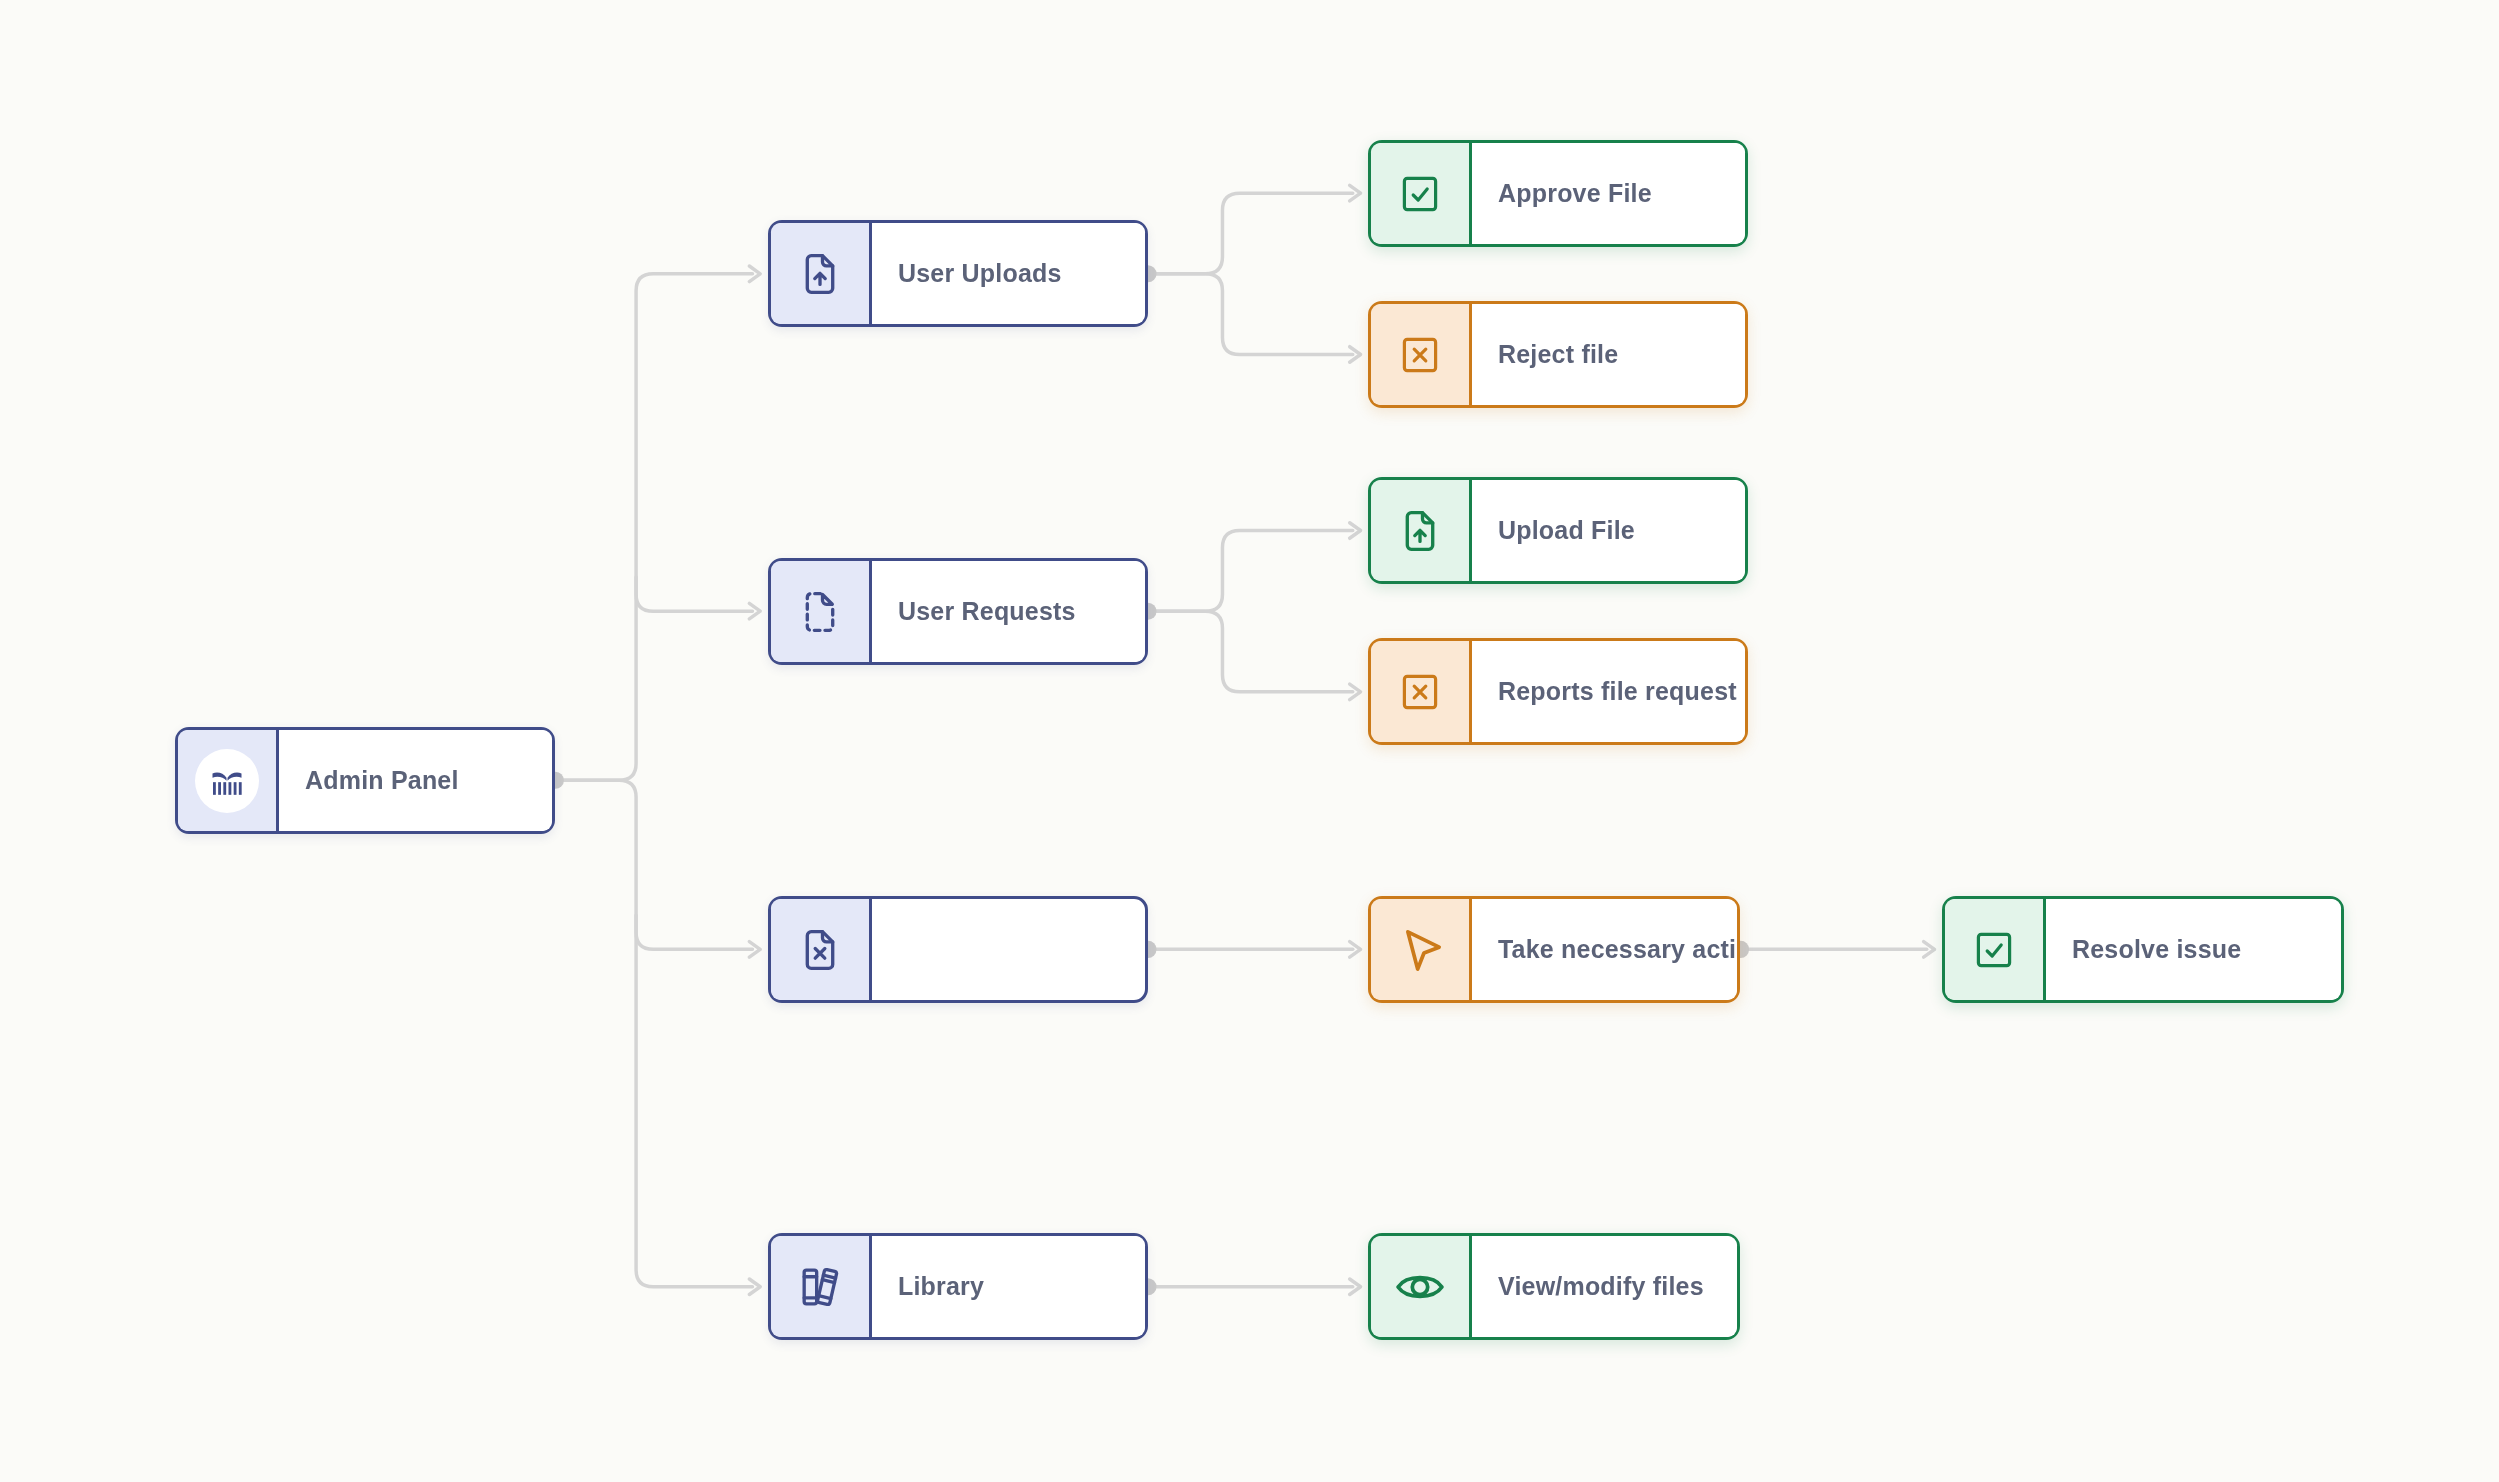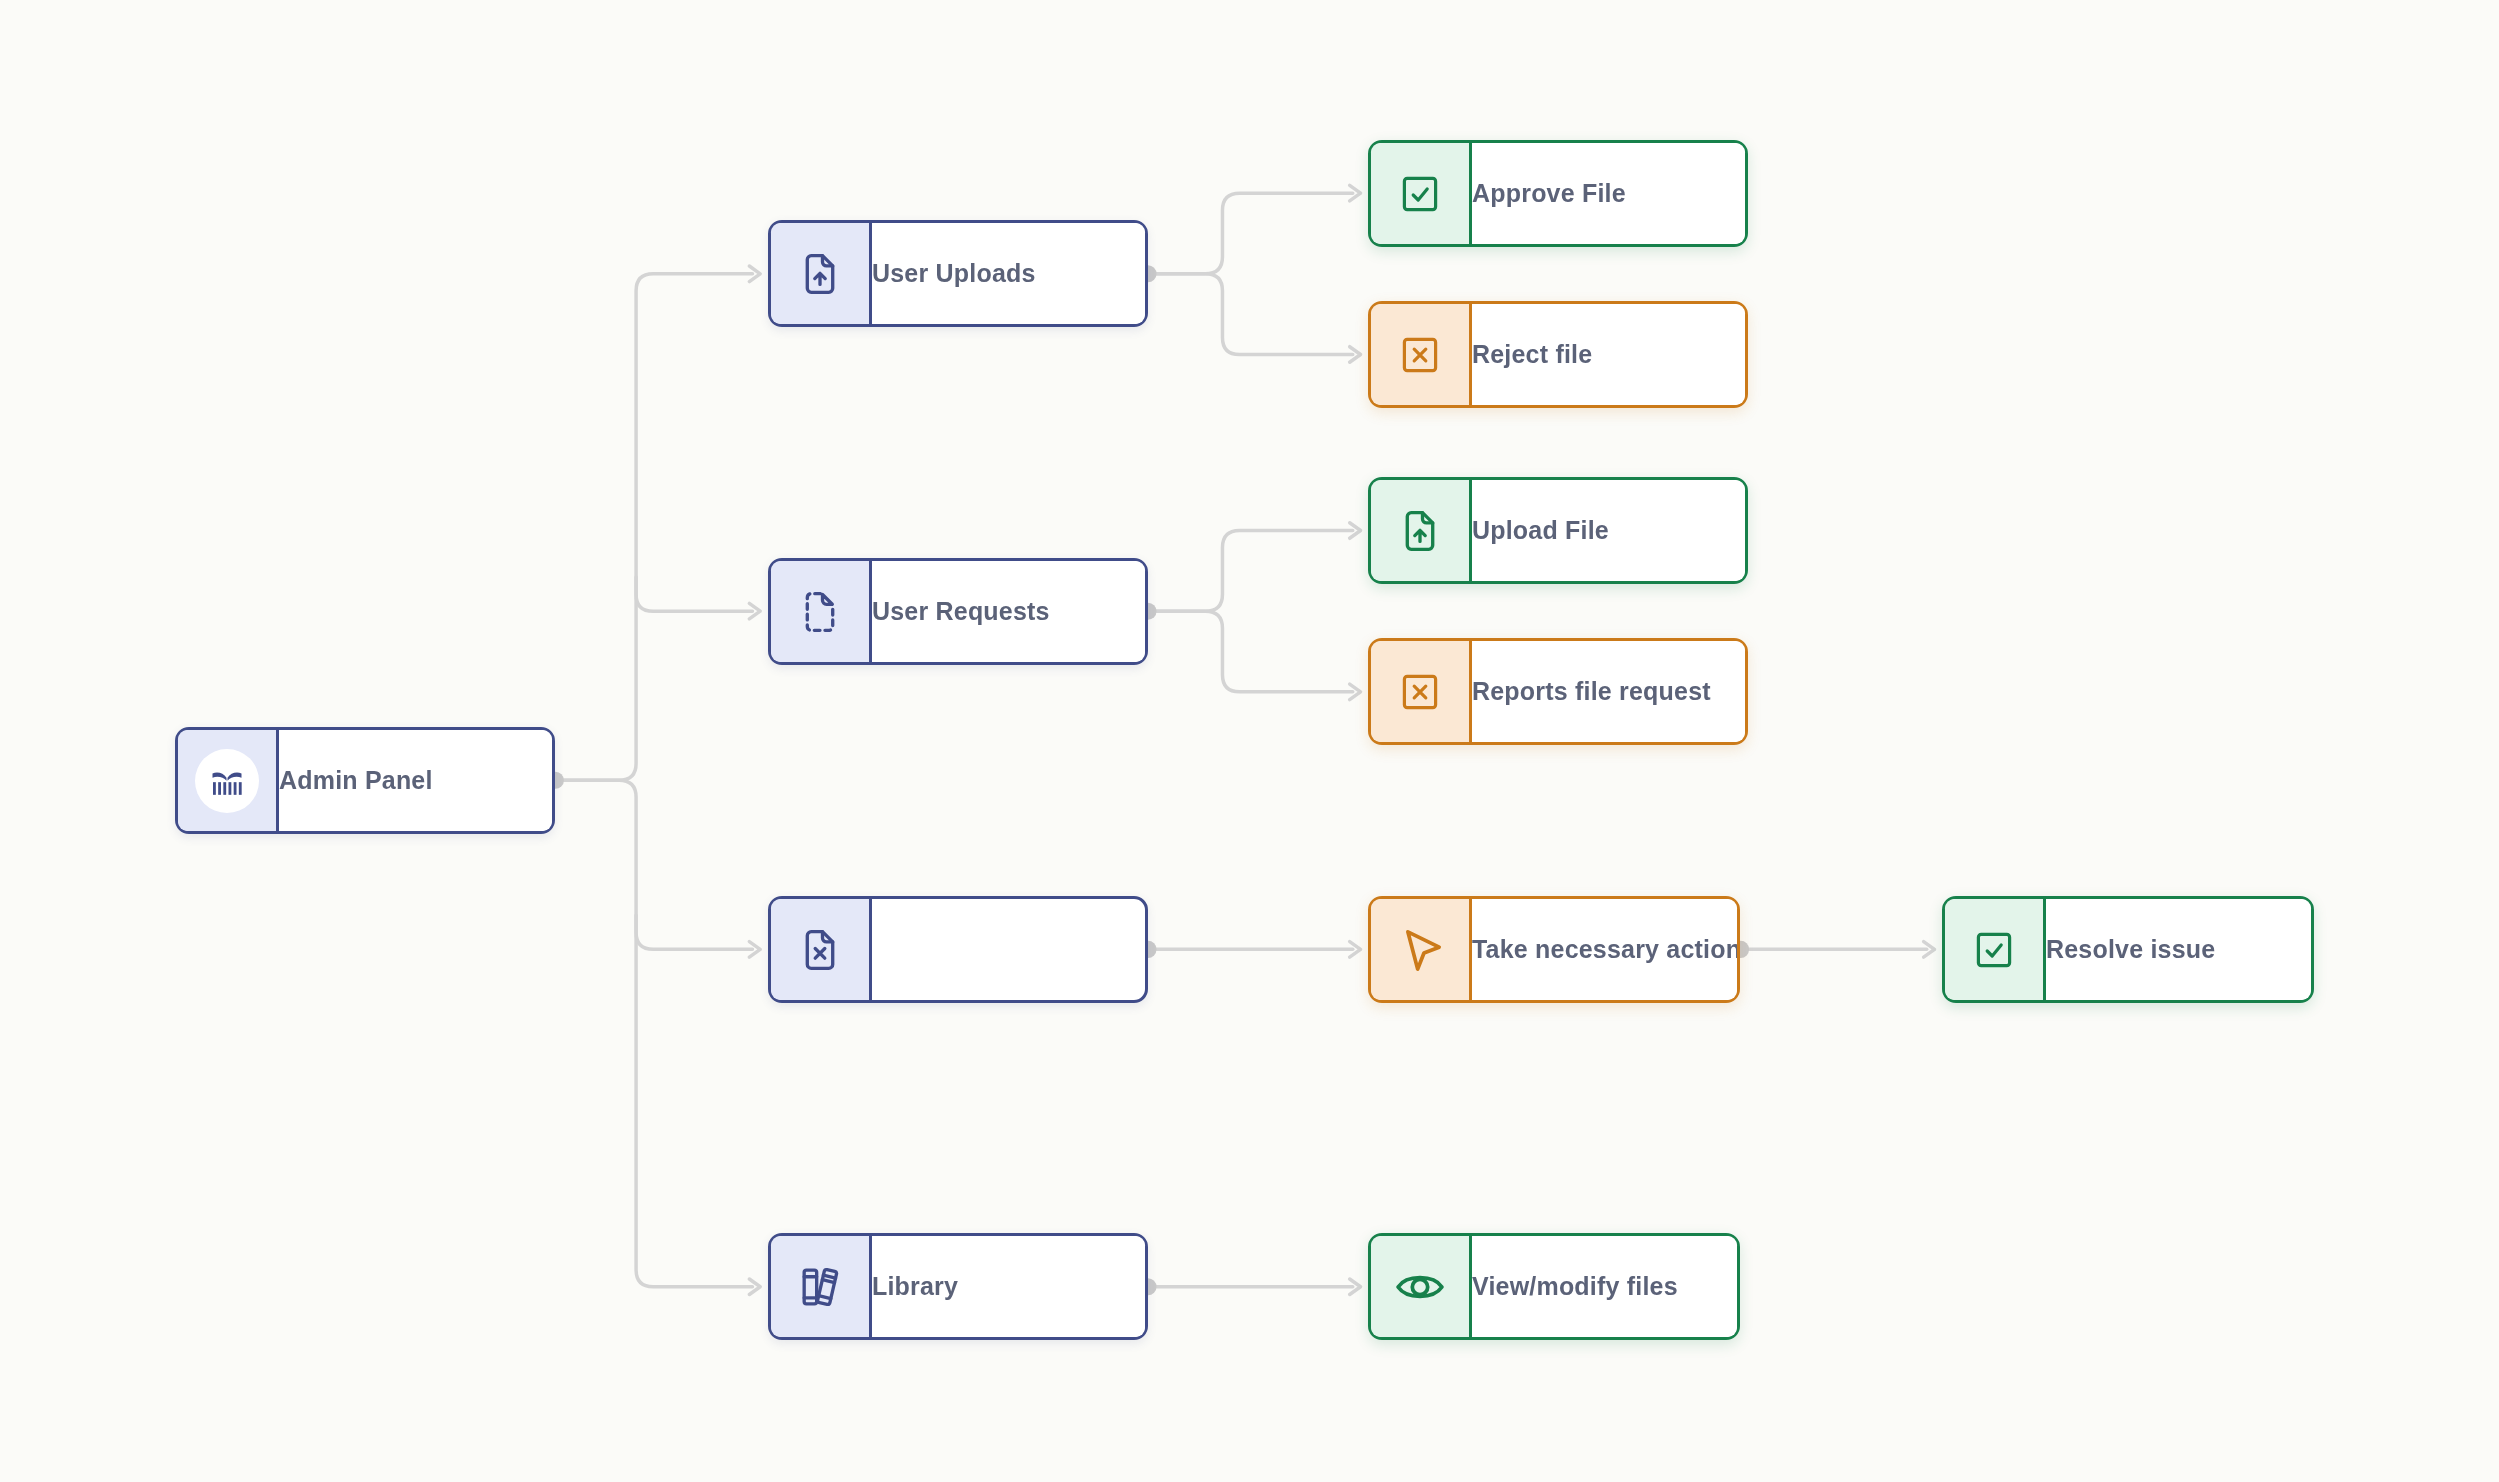--- a/index.html
+++ b/index.html
@@ -22,21 +22,21 @@
 
   .node{
     position:absolute;width:380px;height:107px;display:flex;
     border:3.9px solid;border-radius:14px;background:#fff;box-sizing:border-box;
   }
   .icon-cell{
     flex:0 0 98px;width:98px;display:flex;align-items:center;justify-content:center;
     border-right:3.9px solid;border-radius:9.3px 0 0 9.3px;
   }
   .label-cell{
-    flex:1;display:flex;align-items:center;
+    flex:1;display:flex;align-items:center;padding-left:26px;
     border-radius:0 9.3px 9.3px 0;background:#fff;overflow:hidden;
   }
   .label-cell span{
     font-size:25px;font-weight:700;color:var(--text);letter-spacing:0.2px;white-space:nowrap;
   }
   .node.navy{border-color:var(--navy);box-shadow:0 3.1px 9.3px rgba(64,76,137,.10);justify-content:space-between;}
   .node.navy .icon-cell{background:var(--navy-fill);border-color:var(--navy);color:var(--navy);}
   .node.green{border-color:var(--green);box-shadow:0 4.7px 14px rgba(23,129,75,.15);}
   .node.green .icon-cell{background:var(--green-fill);border-color:var(--green);color:var(--green);}
   .node.orange{border-color:var(--orange);box-shadow:0 4.7px 14px rgba(203,122,25,.15);}
@@ -236,21 +236,21 @@
         <svg width="56" height="56" viewBox="0 0 24 24">
           <path d="M6.8 4.2 L20.2 10.8 L13.7 13.3 L11 20.2 Z"></path>
         </svg>
       </span>
     </div>
     <div class="label-cell">
       <span>Take necessary action</span>
     </div>
   </div>
 
-  <div class="node green" style="left:1942px;top:896px;width:372px">
+  <div class="node green" style="left:1942px;top:896px;width:402px">
     <div class="icon-cell">
       <span class="icon-wrap">
         <svg width="48" height="48" viewBox="0 0 24 24">
           <rect x="4.2" y="4.2" width="15.6" height="15.6" rx="1.4"></rect>
           <path d="M8.6 12.5 L11.1 15 L15.6 9.5"></path>
         </svg>
       </span>
     </div>
     <div class="label-cell">
       <span>Resolve issue</span>

